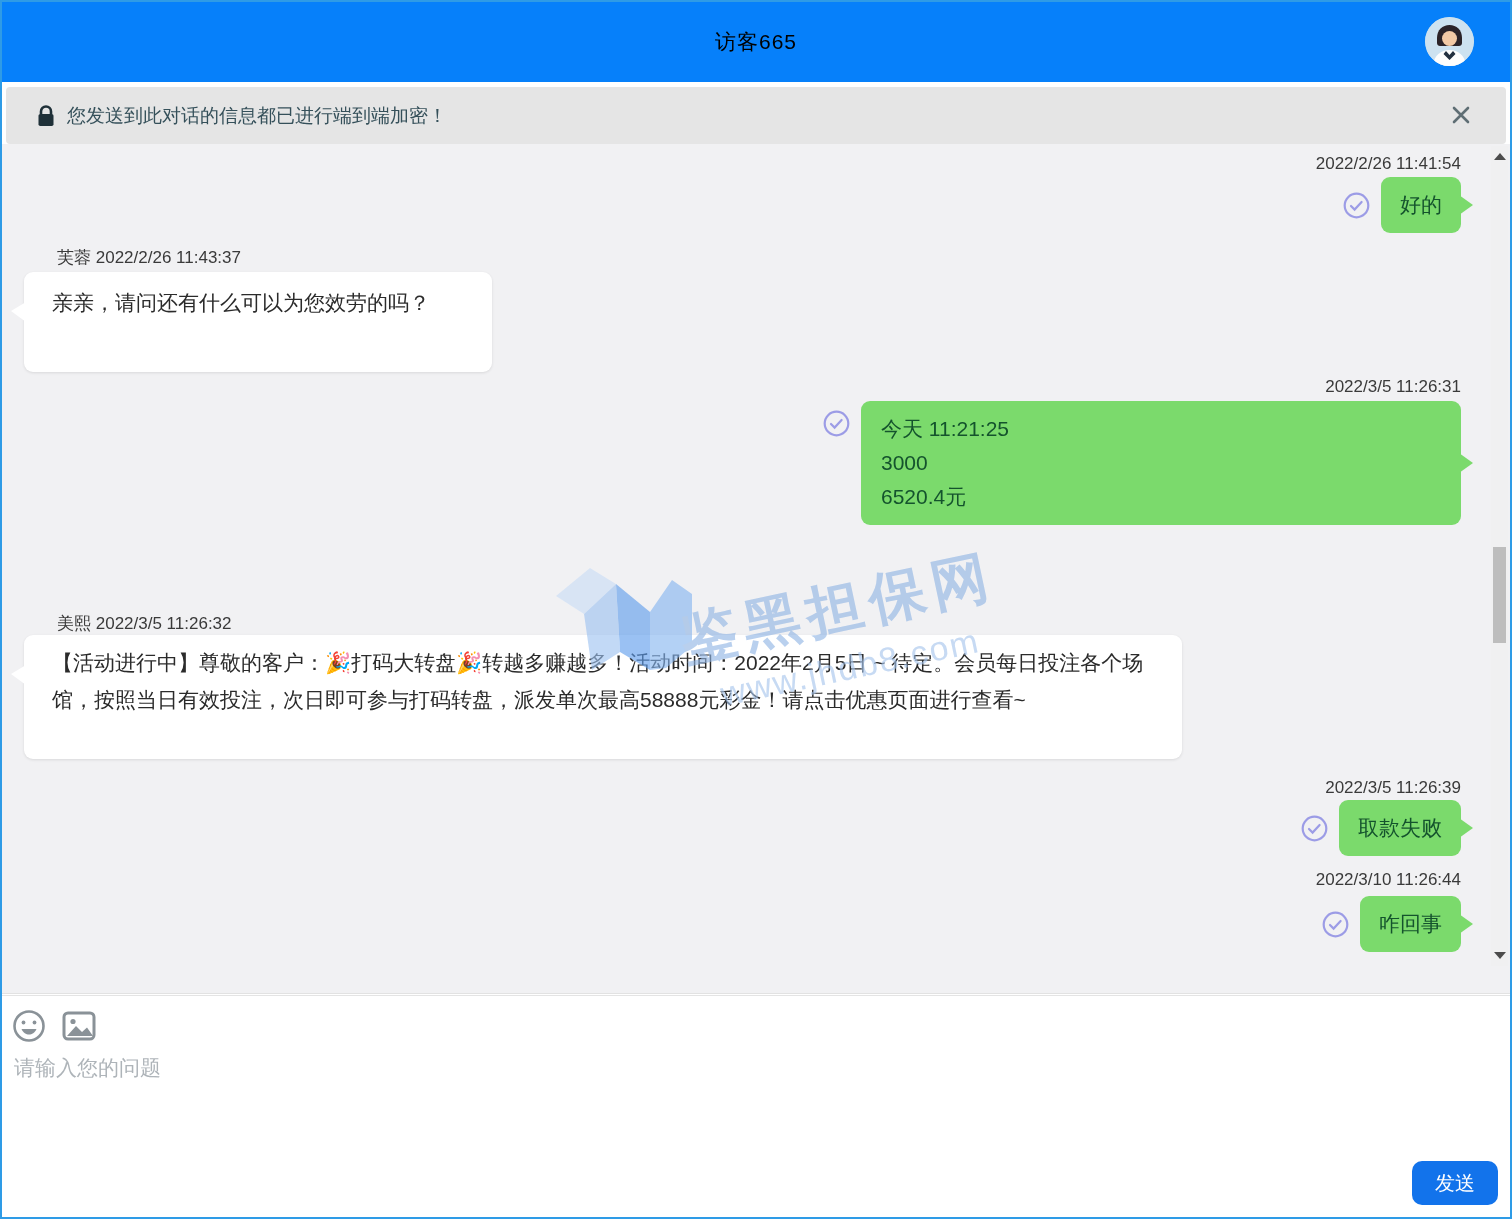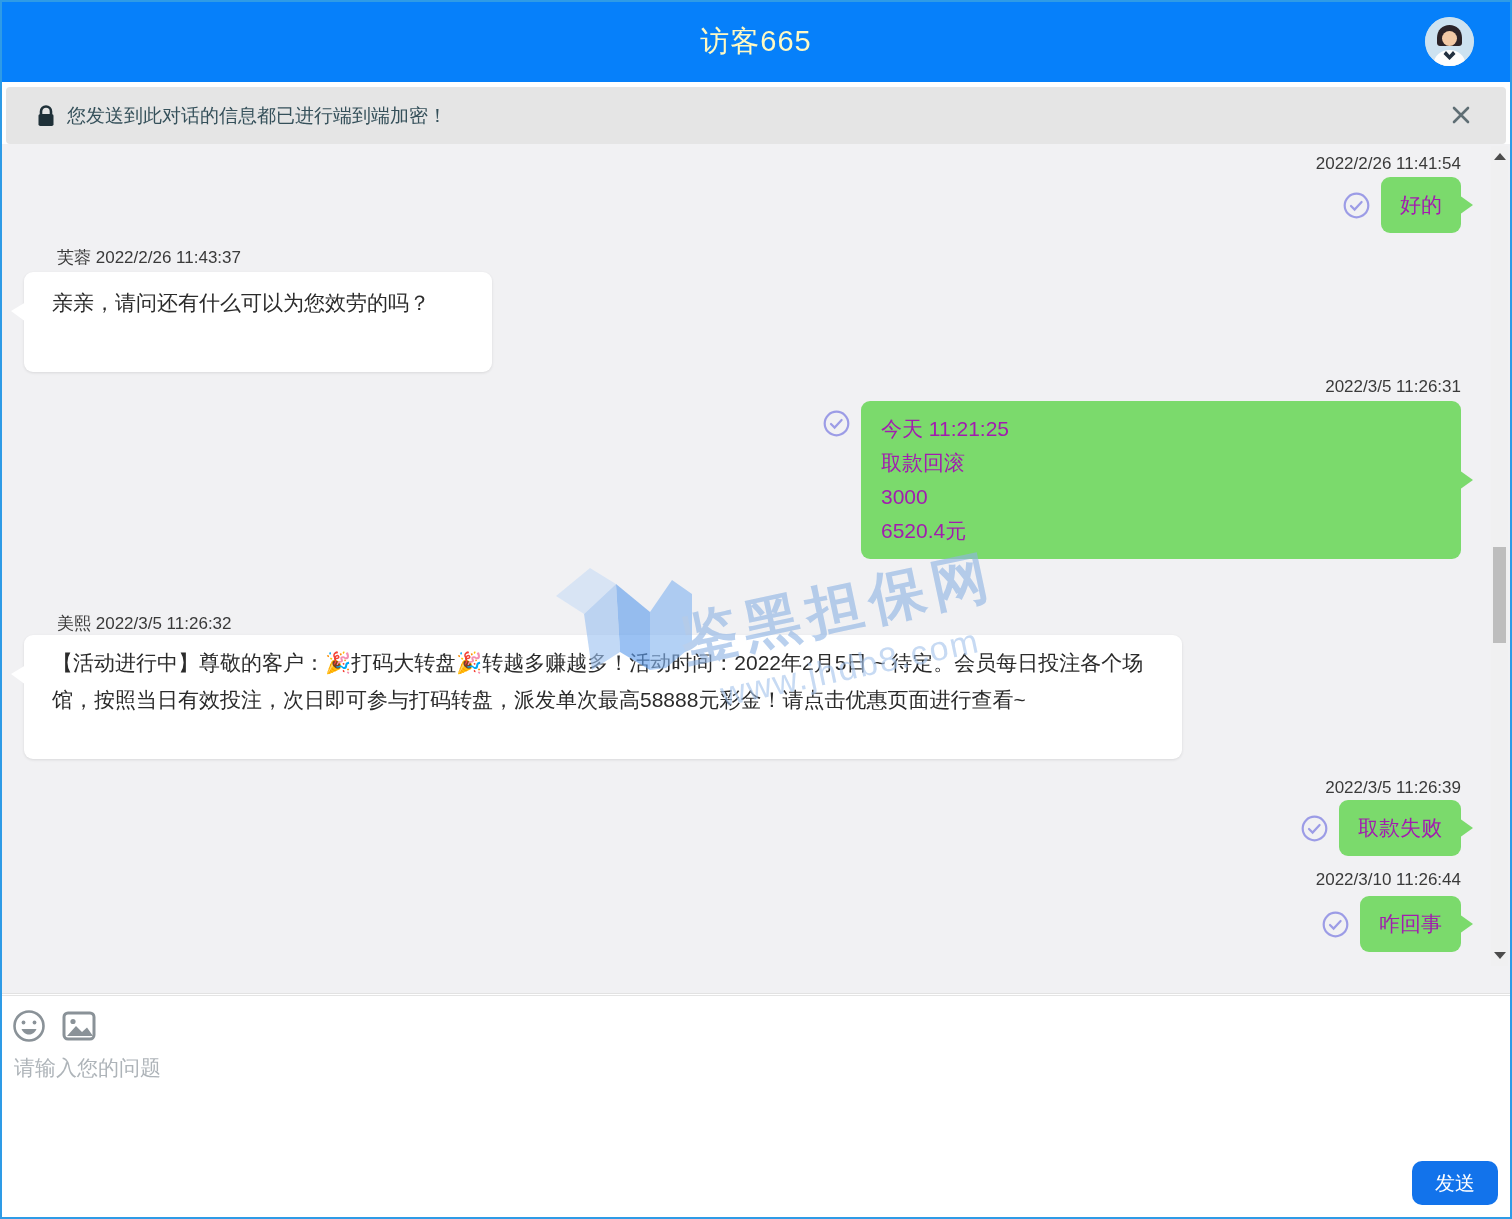--- a/index.html
+++ b/index.html
@@ -8,21 +8,21 @@
     position:relative; width:1512px; height:1219px;
     border:2px solid #2e9be6; background:#fff; overflow:hidden;
     font-family:"Liberation Sans","DejaVu Sans",sans-serif;
   }
 
   
   .header {
     position:absolute; top:0; left:0; right:0; height:80px;
     background:#0680fa; display:flex; align-items:center; justify-content:center;
   }
-  .header-title { color:#fef9c3; font-size:29px; letter-spacing:1px;text-align:right; }
+  .header-title { color:#000000; font-size:21px; letter-spacing:1px;text-align:right; }
   .avatar {
     position:absolute; right:36px; top:15px; width:49px; height:49px;
     border-radius:50%; overflow:hidden; background:#bcd8ec;
   }
 
   
   .notice {
     position:absolute; top:85px; left:4px; right:4px; height:57px;
     background:#e5e5e5; border-radius:4px;
     display:flex; align-items:center;
@@ -41,21 +41,21 @@
   }
   .ts { position:absolute; right:49px; font-size:17px; color:#3a3a3a; }
   .sender { position:absolute; left:55px; font-size:17px; color:#3a3a3a; }
 
   .row-out { position:absolute; right:49px; display:flex; align-items:center; }
   .check-icon { width:27px; height:27px; margin-right:11px; flex:0 0 auto; }
   .check-icon.top { align-self:flex-start; margin-top:9px; }
 
   .bubble-out {
     position:relative; background:#7bda6c; border-radius:9px;
-    font-size:21px; color:#a21caf; padding:11px 19px; max-width:600px;
+    font-size:21px; color:#14532d; padding:11px 19px; max-width:600px;
   }
   .bubble-out::after {
     content:""; position:absolute; right:-12px; top:50%; transform:translateY(-50%);
     border-top:10px solid transparent; border-bottom:10px solid transparent;
     border-left:14px solid #7bda6c;
   }
   .bubble-out .bline { line-height:34px; white-space:nowrap; }
   .bubble-out.multi { padding:11px 20px; }
   .bubble-out.multi .bline { white-space:normal; }
 
@@ -161,21 +161,20 @@
     </div>
 
     <div class="ts" style="top:233px;">2022/3/5 11:26:31</div>
     <div class="row-out" style="top:257px;">
       <svg class="check-icon top" viewBox="0 0 27 27">
         <circle cx="13.5" cy="13.5" r="11.8" fill="none" stroke="#9c9ce6" stroke-width="2.2"></circle>
         <path d="M8 14l3.6 3.6 7-7.6" fill="none" stroke="#9c9ce6" stroke-width="2.2" stroke-linecap="round"></path>
       </svg>
       <div class="bubble-out multi" style="width:662px;">
         <div class="bline">今天 11:21:25</div>
-        <div class="bline">取款回滚</div>
         <div class="bline">3000</div>
         <div class="bline">6520.4元</div>
       </div>
     </div>
 
     <div class="watermark">
       <svg class="wm-logo" viewBox="0 0 140 120">
         <polygon points="2,42 36,14 62,30 30,60" fill="#c9ddf6"></polygon>
         <polygon points="30,60 62,30 66,98 38,116" fill="#9dc2f1"></polygon>
         <polygon points="66,98 62,30 96,58 96,116" fill="#5d9cec"></polygon>

